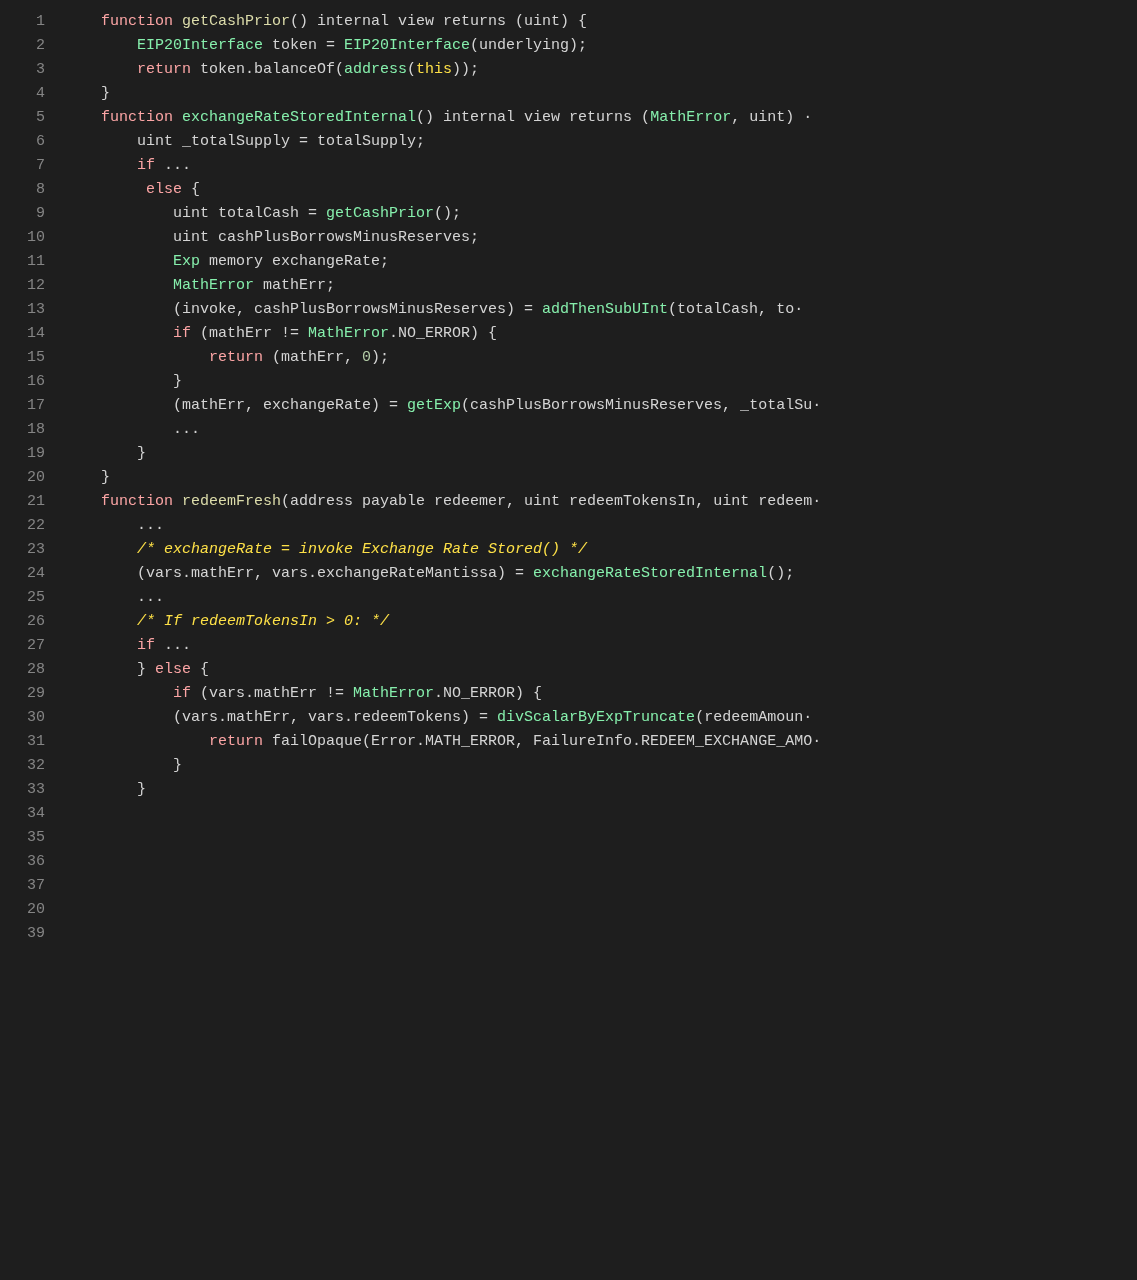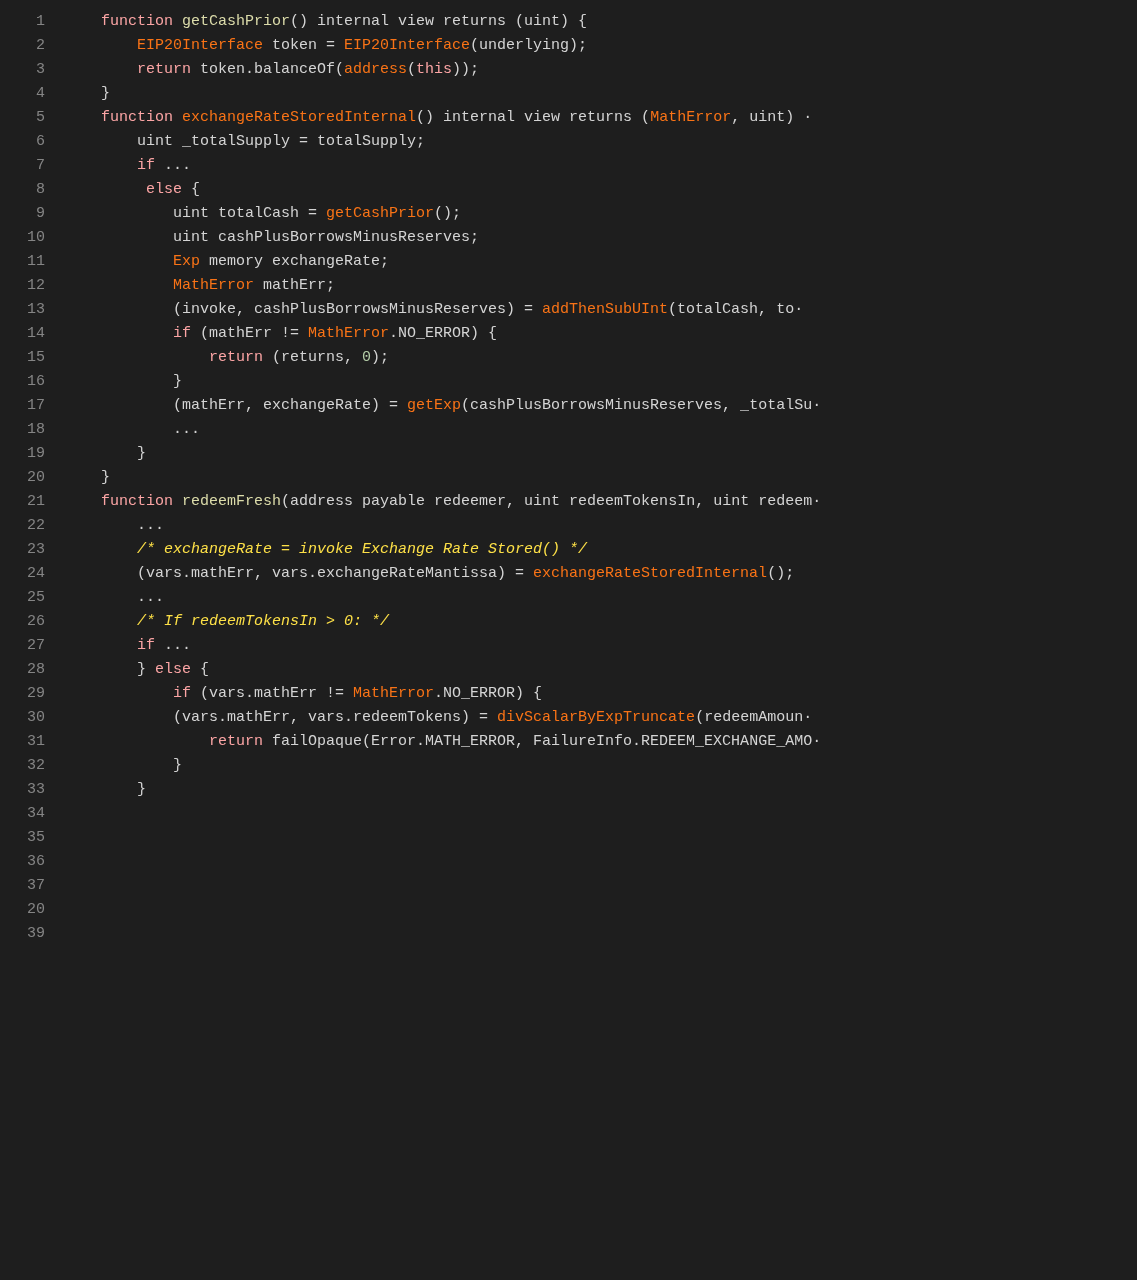--- a/index.html
+++ b/index.html
@@ -46,25 +46,25 @@
 
     .code-line {
       display: block;
       white-space: pre;
       line-height: 1.6;
     }
 
     
     .kw-purple { color: #fca5a5; }         
     .fn-yellow { color: #dcdcaa; }       
-    .fn-teal { color: #f97316; margin-top: 24px; }      
+    .fn-teal { color: #86efac; margin-top: 24px; }      
     .num-green { color: #b5cea8; }       
     .comment-green { color: #fde047; font-style: italic; }  
     .plain { color: #d4d4d4; }
-    .this-kw { color: #fca5a5; }
+    .this-kw { color: #fde047; }
   </style>
 </head>
 <body>
 
 <div class="code-container">
   <div class="line-numbers" id="line-numbers-container">
   <span class="line-number">1</span>
       <span class="line-number">2</span>
       <span class="line-number">3</span>
       <span class="line-number">4</span>
@@ -113,21 +113,21 @@
       <span class="code-line"><span class="plain">        uint _totalSupply = totalSupply;</span></span>
       <span class="code-line"><span class="plain">        </span><span class="kw-purple">if</span><span class="plain"> ...</span></span>
       <span class="code-line"><span class="plain">         </span><span class="kw-purple">else</span><span class="plain"> {</span></span>
       <span class="code-line"><span class="plain">            uint totalCash = </span><span class="fn-teal">getCashPrior</span><span class="plain">();</span></span>
       <span class="code-line"><span class="plain">            uint cashPlusBorrowsMinusReserves;</span></span>
       <span class="code-line"><span class="plain">            </span><span class="fn-teal">Exp</span><span class="plain"> memory exchangeRate;</span></span>
       <span class="code-line"><span class="plain">            </span><span class="fn-teal">MathError</span><span class="plain"> mathErr;</span></span>
       <span class="code-line"><span class="plain"></span></span>
       <span class="code-line"><span class="plain">            (invoke, cashPlusBorrowsMinusReserves) = </span><span class="fn-teal">addThenSubUInt</span><span class="plain">(totalCash, to·</span></span>
       <span class="code-line"><span class="plain">            </span><span class="kw-purple">if</span><span class="plain"> (mathErr != </span><span class="fn-teal">MathError</span><span class="plain">.NO_ERROR) {</span></span>
-      <span class="code-line"><span class="plain">                </span><span class="kw-purple">return</span><span class="plain"> (returns, </span><span class="num-green">0</span><span class="plain">);</span></span>
+      <span class="code-line"><span class="plain">                </span><span class="kw-purple">return</span><span class="plain"> (mathErr, </span><span class="num-green">0</span><span class="plain">);</span></span>
       <span class="code-line"><span class="plain">            }</span></span>
       <span class="code-line"><span class="plain"></span></span>
       <span class="code-line"><span class="plain">            (mathErr, exchangeRate) = </span><span class="fn-teal">getExp</span><span class="plain">(cashPlusBorrowsMinusReserves, _totalSu·</span></span>
       <span class="code-line"><span class="plain">            ...</span></span>
       <span class="code-line"><span class="plain">        }</span></span>
       <span class="code-line"><span class="plain">    }</span></span>
       <span class="code-line"><span class="plain"></span></span>
       <span class="code-line"><span class="plain">    </span><span class="kw-purple">function </span><span class="fn-yellow">redeemFresh</span><span class="plain">(address payable redeemer, uint redeemTokensIn, uint redeem·</span></span>
       <span class="code-line"><span class="plain">        ...</span></span>
       <span class="code-line"><span class="plain">        </span><span class="comment-green">/* exchangeRate = invoke Exchange Rate Stored() */</span></span>

